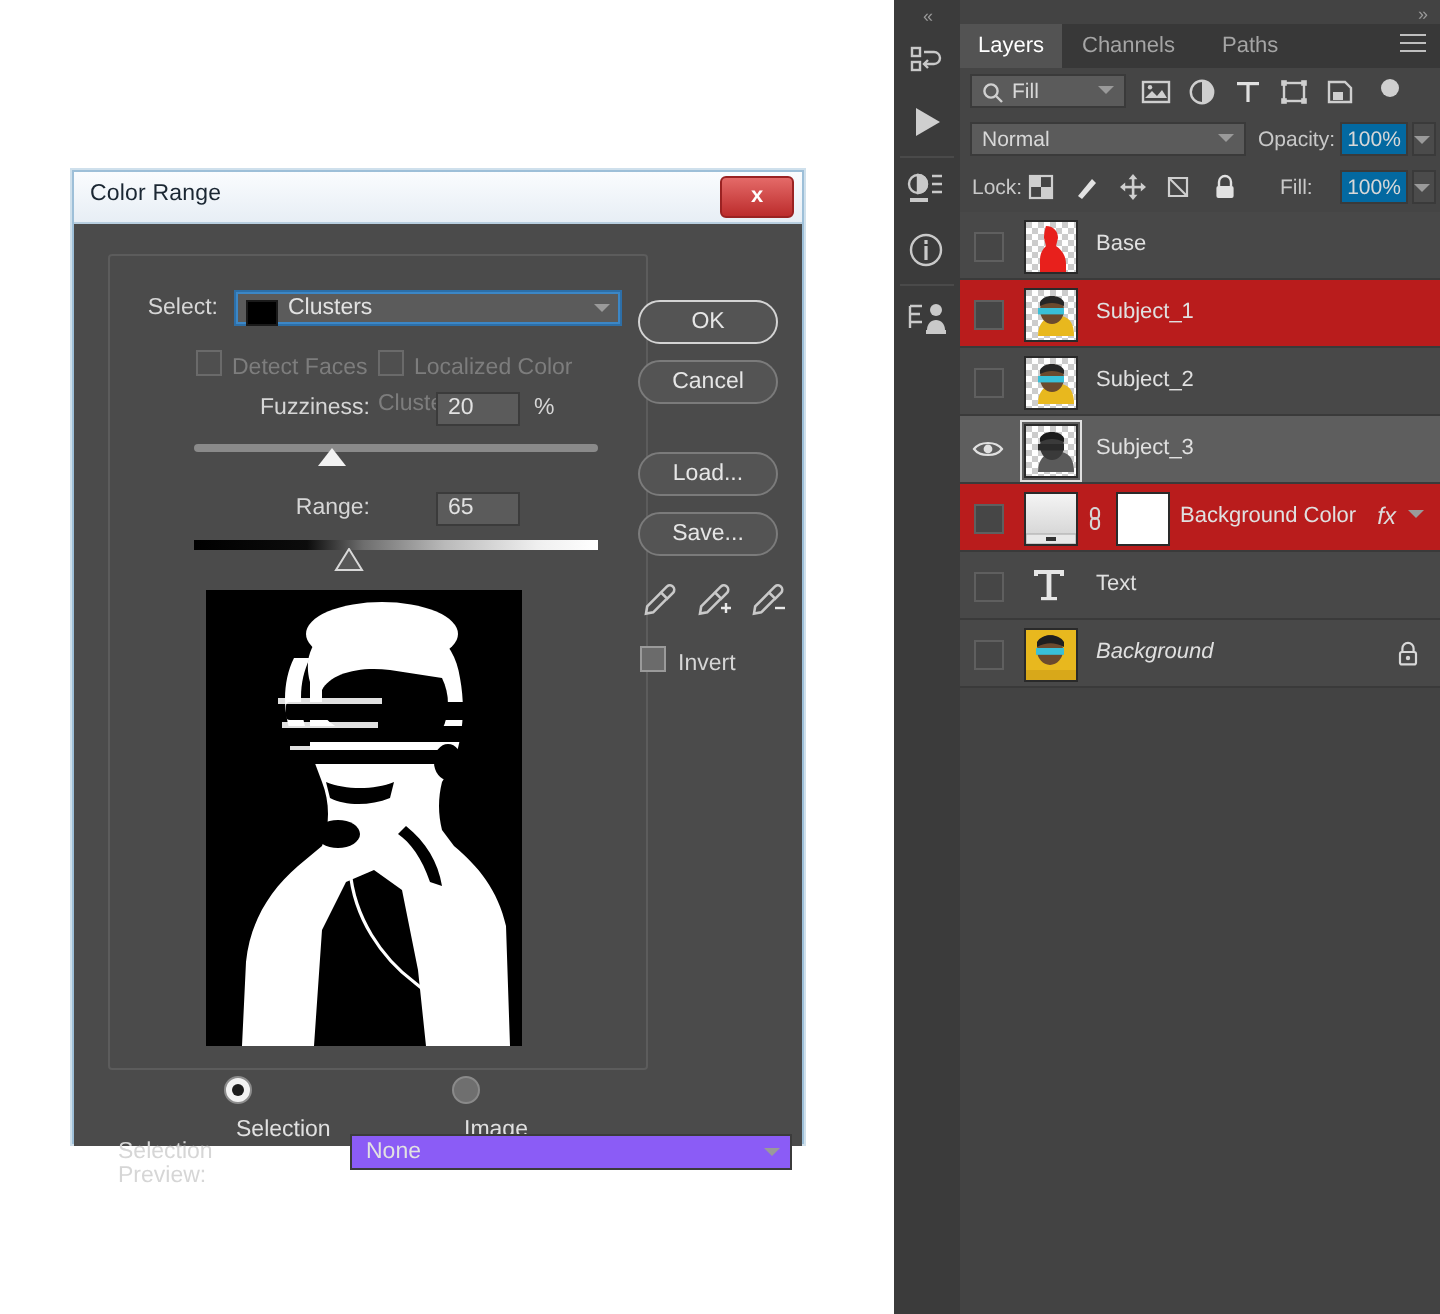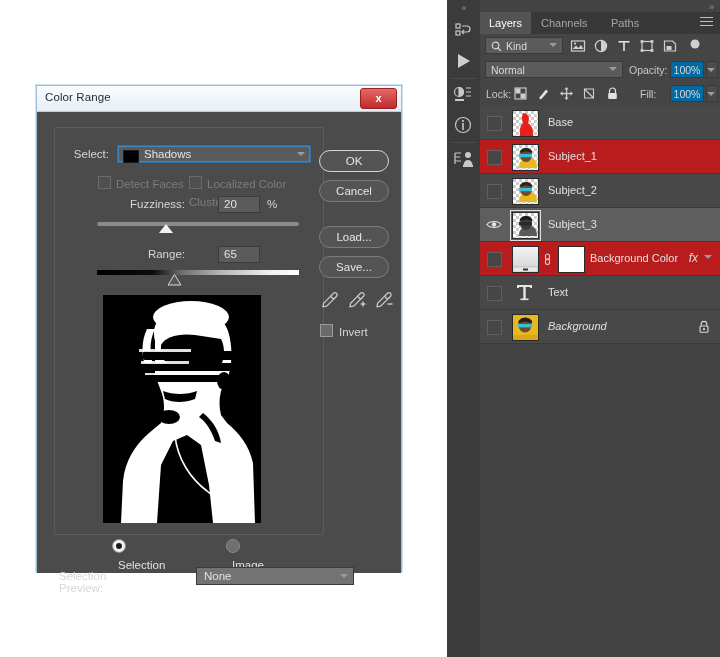--- a/index.html
+++ b/index.html
@@ -145,23 +145,23 @@
     width: 6px; height: 6px; border-radius: 50%; background: #1c1c1c;
   }
   .radio.off { background: #6f6f6f; border-color: #8a8a8a; }
   .radio-lbl { color: #e0e0e0; font-size: 11.5px; margin-left: 6px; }
   .rad-sel { position: absolute; left: 0; top: 0; }
   .rad-img { position: absolute; left: 114px; top: 0; }
 
   .sp-row { position: absolute; left: 22px; top: 455px; }
   .sp-label { position: absolute; left: 0; top: 3px; }
   .sp-ctl {
-    position: absolute; left: 137px; top: 0;
-    width: 158px; height: 18px;
-    background: #737373; border: 1px solid #3b3b3b;
+    position: absolute; left: 116px; top: 0;
+    width: 221px; height: 18px;
+    background: #8b5cf6; border: 1px solid #3b3b3b;
     box-sizing: border-box;
   }
   .sp-text { position: absolute; left: 7px; top: 2px; color: #e2e2e2; font-size: 11.5px; }
 
   
   .btn-col { position: absolute; left: 282px; top: 38px; width: 80px; }
   .pbtn {
     display: block; width: 70px; height: 22px;
     margin-bottom: 8px;
     background: #545454;
@@ -349,21 +349,21 @@
     </div>
 
     <div class="dlg-body">
 
       <div class="group-box"></div>
 
       <div class="row-select">
         <div class="lbl select-label">Select:</div>
         <div class="select-ctl">
           <div class="select-swatch"></div>
-          <div class="select-text">Shadows</div>
+          <div class="select-text">Clusters</div>
           <div class="caret-dn"></div>
         </div>
       </div>
 
       <div class="chkrow">
         <div class="chk-df">
           <span class="chkbox-dim"></span><span class="lbl-dim">Detect Faces</span>
         </div>
         <div class="chk-lcc">
           <span class="chkbox-dim"></span><span class="lbl-dim">Localized Color Clusters</span>
@@ -557,21 +557,21 @@
           <span></span>
         </div>
       </div>
 
       <div class="filter-row">
         <div class="kind-ctl">
           <svg style="position:absolute;left:5px;top:3px" width="11" height="11" viewBox="0 0 11 11">
             <circle cx="4.5" cy="4.5" r="3.3" fill="none" stroke="#d0d0d0" stroke-width="1.2"></circle>
             <path d="M7 7 L10 10" stroke="#d0d0d0" stroke-width="1.2"></path>
           </svg>
-          <div class="kind-text">Kind</div>
+          <div class="kind-text">Fill</div>
           <div class="caret-dn" style="top:5px"></div>
         </div>
         <div class="filt-ico" style="left:90px">
           <svg width="16" height="16" viewBox="0 0 16 16">
             <rect x="1.5" y="3" width="13" height="10" fill="none" stroke="#cfcfcf" stroke-width="1.2"></rect>
             <path d="M2.5 11 L6 7.5 L8.5 10 L11 7 L13.5 11 Z" fill="#cfcfcf"></path>
             <circle cx="5" cy="5.6" r="1.1" fill="#cfcfcf"></circle>
           </svg>
         </div>
         <div class="filt-ico" style="left:113px">

